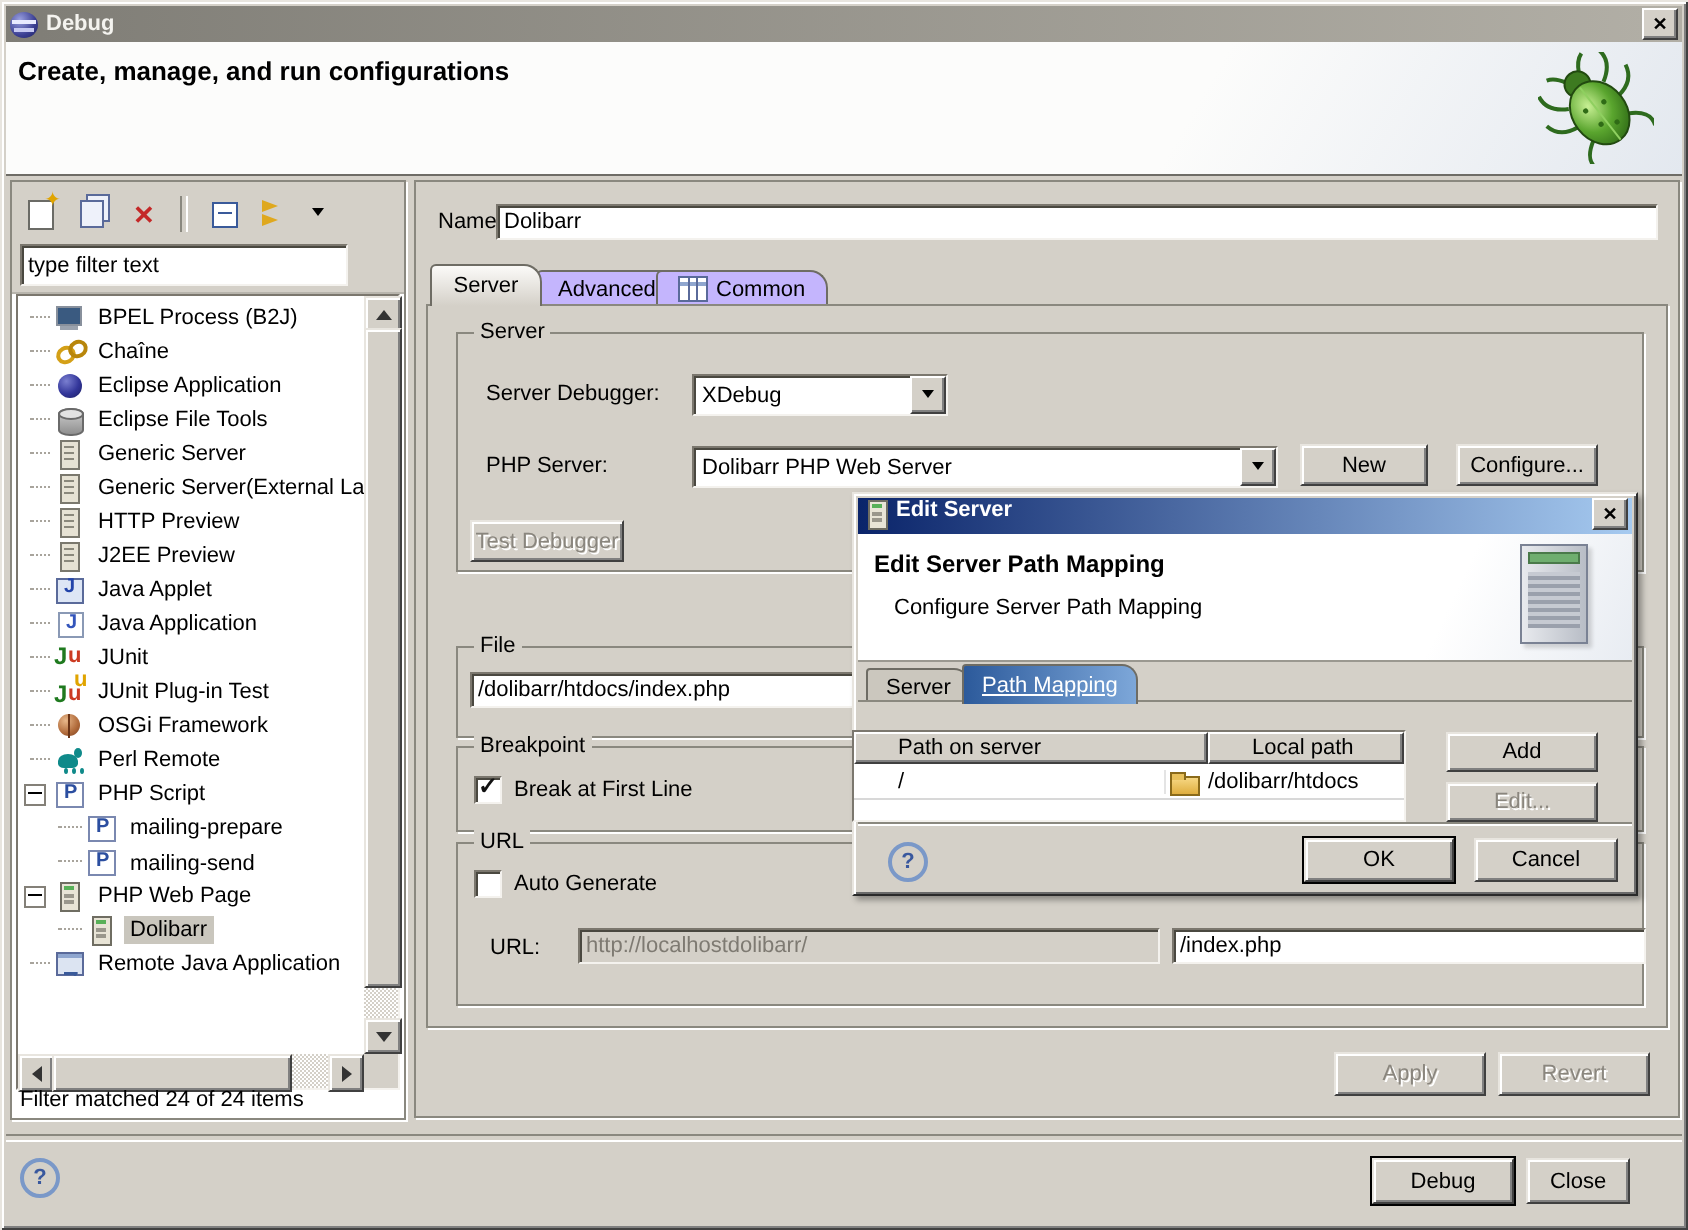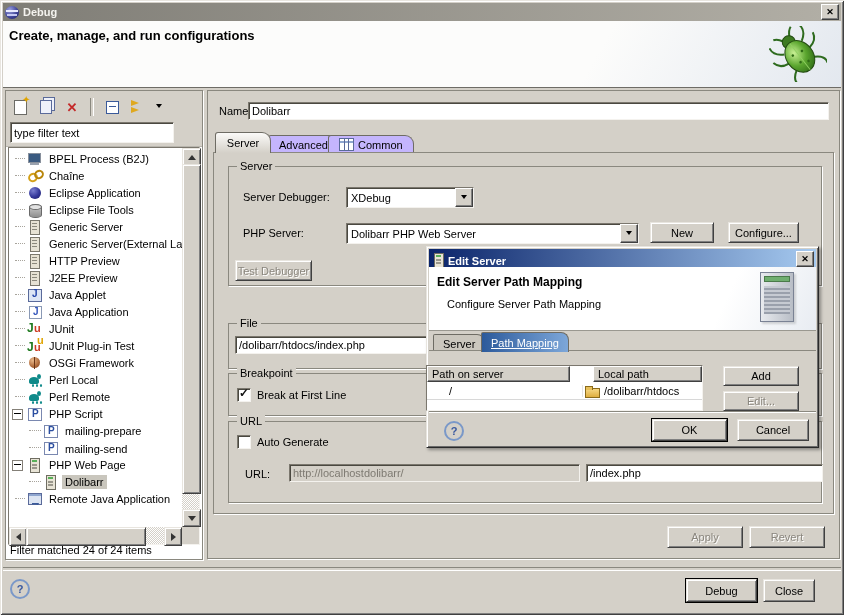--- a/index.html
+++ b/index.html
@@ -116,36 +116,36 @@
   .abslabel{position:absolute;white-space:nowrap;}
   
   .tab{position:absolute;display:flex;align-items:center;justify-content:center;gap:4px;border:1px solid #6e6c64;border-bottom:none;border-radius:3px 9px 0 0;background:#c4b5fd;padding:0 10px;}
   .tab.active{background:linear-gradient(#fbfaf8,#d4d0c8);z-index:3;}
   #tabcontent{position:absolute;left:5px;top:61px;width:619px;height:360px;border:1px solid #8a887f;box-shadow:1px 1px 0 #fff;background:#d4d0c8;}
   .common-tab-ico{width:13px;height:11px;background:#fff;border:1px solid #5a6a9a;position:relative;flex:none;}
   .common-tab-ico::before{content:"";position:absolute;left:0;right:0;top:2px;height:2px;background:#8fa6cf;}
   .common-tab-ico::after{content:"";position:absolute;left:4px;top:0;bottom:0;width:1px;background:#5a6a9a;box-shadow:4px 0 0 #5a6a9a;}
   
   #dialog{position:absolute;left:426px;top:246px;width:391px;height:200px;background:#d4d0c8;border:1px solid;border-color:#e8e5df #2a2a2a #2a2a2a #e8e5df;box-shadow:inset 1px 1px 0 #fff, inset -1px -1px 0 #6a6a6a, 2px 2px 3px rgba(0,0,0,.35);z-index:10;}
-  #dlg-titlebar{position:absolute;left:2px;top:2px;right:2px;height:18px;background:linear-gradient(to right,#0a246a,#a6caf0);display:flex;align-items:flex-end;padding:0 2px;}
+  #dlg-titlebar{position:absolute;left:2px;top:2px;right:2px;height:18px;background:linear-gradient(to right,#0a246a,#a6caf0);display:flex;align-items:flex-start;padding:0 2px;}
   #dlg-titlebar .ttext{color:#fff;font-weight:bold;margin-left:4px;}
   #dlg-header{position:absolute;left:2px;top:20px;right:2px;height:63px;background:linear-gradient(115deg,#ffffff 75%,#e8ecf2 100%);border-bottom:1px solid #9a9890;}
   #dlg-header .h1{position:absolute;left:8px;top:8px;font-size:12px;font-weight:bold;}
   #dlg-header .h2{position:absolute;left:18px;top:31px;}
   .server-img{position:absolute;right:22px;top:5px;width:32px;height:48px;background:linear-gradient(to right,#e8eaee,#b8bdc6);border:1px solid #7a8294;box-shadow:2px 2px 2px rgba(0,0,0,.15);}
   .server-img::before{content:"";position:absolute;left:3px;top:3px;right:3px;height:4px;background:#6fae6f;border:1px solid #4a7a4a;}
   .server-img::after{content:"";position:absolute;left:3px;right:3px;top:13px;height:28px;background:repeating-linear-gradient(#c6cad2 0 2px,#9aa0ac 2px 4px);}
   .dlg-tab{position:absolute;display:flex;align-items:center;border:1px solid #6e6c64;border-bottom:none;border-radius:2px 8px 0 0;padding:0 9px;background:#cbc7be;}
   .dlg-tab.active{background:linear-gradient(to right,#2c5a9b,#7da7d9);color:#fff;text-decoration:underline;z-index:3;}
   #dlg-body{position:absolute;left:2px;top:103px;right:2px;height:61px;border-top:1px solid #8a887f;background:#d4d0c8;}
   #map-table{position:absolute;left:426px;top:365px;width:275px;height:44px;background:#fff;border:1px solid;border-color:#7b776e #f4f2ee #f4f2ee #7b776e;z-index:12;}
   .map-hrow{display:flex;height:16px;}
-  .map-hcell{background:#d4d0c8;border:1px solid;border-color:#fff #404040 #404040 #fff;box-shadow:inset -1px -1px 0 #808080;padding:0 4px;display:flex;align-items:center;}
+  .map-hcell{background:#d4d0c8;border:1px solid;border-color:#fff #404040 #404040 #fff;box-shadow:inset -1px -1px 0 #808080;padding:0 21px;display:flex;align-items:center;}
   .map-hcell.c1{width:133px;}
-  .map-hcell.c2{flex:1;margin-left:23px;}
+  .map-hcell.c2{flex:1;}
   .map-row{display:flex;height:17px;border-bottom:1px solid #d8d8d8;align-items:center;}
   .map-cell.c1{width:133px;padding-left:22px;border-right:1px solid #e4e4e4;}
   .map-cell.c2{flex:1;display:flex;align-items:center;position:relative;}
   #dlg-footer{position:absolute;left:2px;top:164px;right:2px;bottom:2px;background:#d4d0c8;border-top:1px solid #8a887f;box-shadow:0 1px 0 #fff inset;z-index:13;}
   
   #footer-sep{position:absolute;left:3px;right:3px;top:567px;height:2px;border-top:1px solid #8a887f;border-bottom:1px solid #fff;}
 </style>
 </head>
 <body>
 
@@ -278,25 +278,20 @@
             <span class="tlabel">JUnit Plug-in Test</span>
           </div>
           <div class="tree-row" style="padding-left: 18px;">
             <span class="connector" style="left: 6px; width: 10px;"></span>
             <span class="ico osgi-icon"></span>
             <span class="tlabel">OSGi Framework</span>
           </div>
           <div class="tree-row" style="padding-left: 18px;">
             <span class="connector" style="left: 6px; width: 10px;"></span>
             <span class="ico perl-icon"></span>
-            <span class="tlabel">Perl Local</span>
-          </div>
-          <div class="tree-row" style="padding-left: 18px;">
-            <span class="connector" style="left: 6px; width: 10px;"></span>
-            <span class="ico perl-icon"></span>
             <span class="tlabel">Perl Remote</span>
           </div>
           <div class="tree-row" style="padding-left: 18px;">
             <span class="exp" style="left: 3px;"></span>
             <span class="ico php-icon"></span>
             <span class="tlabel">PHP Script</span>
           </div>
           <div class="tree-row" style="padding-left: 34px;">
             <span class="connector" style="left: 20px; width: 12px;"></span>
             <span class="ico php-icon"></span>

